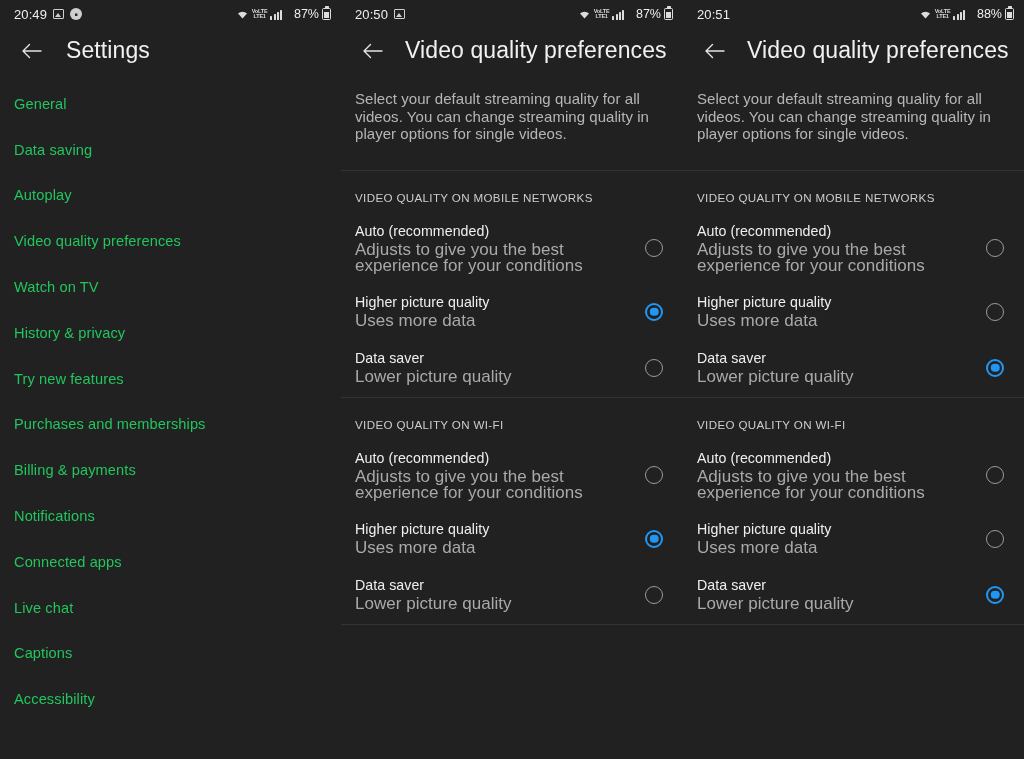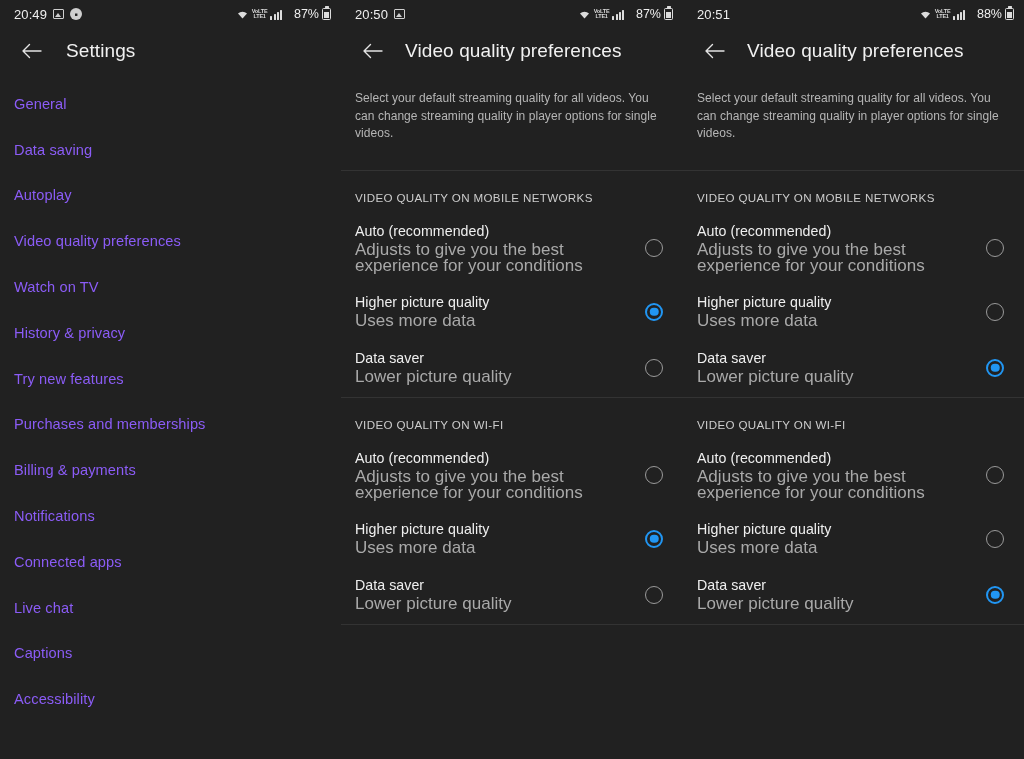--- a/index.html
+++ b/index.html
@@ -63,37 +63,37 @@
     top:3px; background:#dcdcdc;
   }
 
   
   .appbar { height:45px; display:flex; align-items:center; padding:0 14px; }
   .back-btn {
     width:34px; height:34px; display:flex; align-items:center;
     justify-content:center; flex:0 0 auto; cursor:pointer;
   }
   .appbar-title {
-    font-size:19px; color:#f1f1f1; font-weight:400;
+    font-size:23px; color:#f1f1f1; font-weight:400;
     margin-left:16px; letter-spacing:.1px; white-space:nowrap;
   }
   .p1 .appbar-title { margin-left:18px; }
 
   
   .description {
-    padding:17px 14px 27px 14px; font-size:12px; line-height:17.5px;
+    padding:17px 14px 27px 14px; font-size:15px; line-height:17.5px;
     color:#b6b6b6; letter-spacing:.05px;
   }
   .divider { height:1px; background:#333333; }
 
   
   .settings-list { padding-top:8px; }
   .settings-item {
     height:45.8px; display:flex; align-items:center;
-    padding:0 14px; font-size:14.6px; color:#8b5cf6;
+    padding:0 14px; font-size:14.6px; color:#22c55e;
     letter-spacing:.1px; cursor:pointer;
   }
 
   
   .section-header {
     font-size:11.6px; color:#cdcdcd; letter-spacing:.35px;
     padding:20px 14px 10px 14px; text-transform:uppercase;
   }
   .option-row {
     display:flex; align-items:center; padding:8px 14px 10px 14px;

